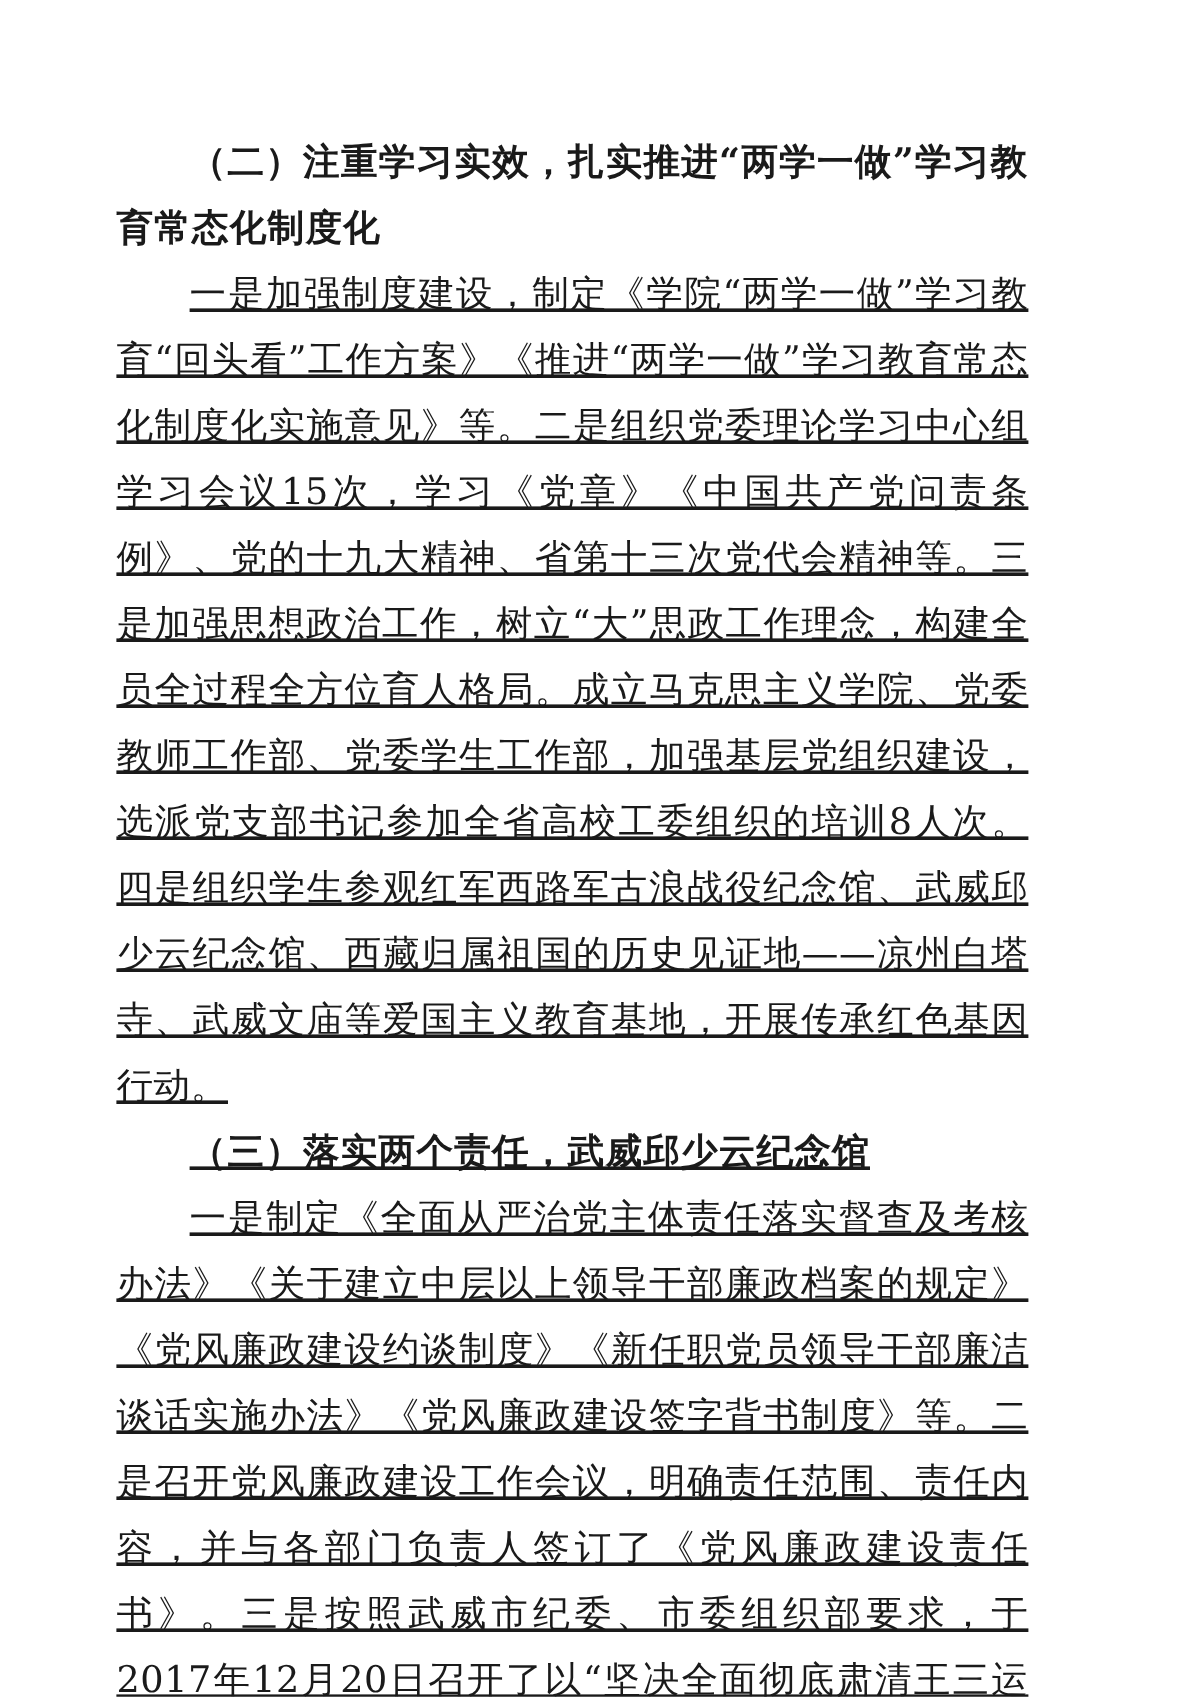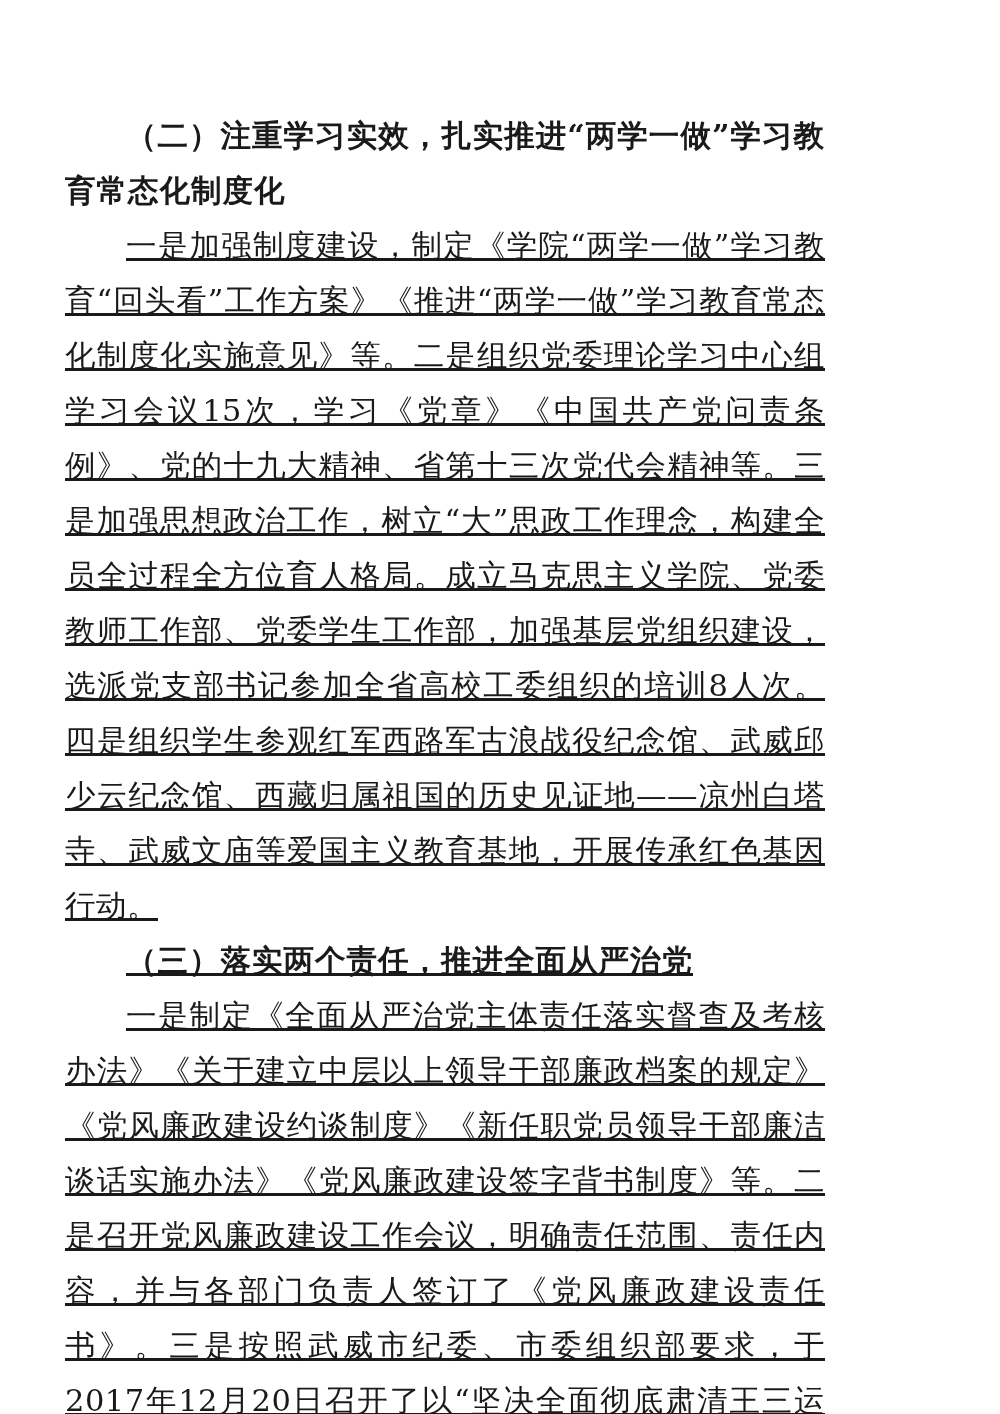--- a/index.html
+++ b/index.html
@@ -12,21 +12,21 @@
     background: #ffffff;
     font-family: "DejaVu Serif", "Liberation Serif", serif;
     color: #1a1a1a;
     overflow: hidden;
   }
   .page {
     position: relative;
     width: 892px;
     height: 1414px;
     box-sizing: border-box;
-    padding: 108px 118px 60px 65px;
+    padding: 108px 118px 60px 97px;
   }
   .doc-body {
     width: 760px;
   }
   p {
     margin: 0;
     font-size: 30.5px;
     line-height: 55px;
     text-align: justify;
     text-justify: inter-ideograph;
@@ -46,16 +46,16 @@
     text-decoration: underline;
   }
 </style>
 </head>
 <body>
 
 <div class="page">
   <div class="doc-body">
     <p class="heading">（二）注重学习实效，扎实推进“两学一做”学习教育常态化制度化</p>
     <p class="para">一是加强制度建设，制定《学院“两学一做”学习教育“回头看”工作方案》《推进“两学一做”学习教育常态化制度化实施意见》等。二是组织党委理论学习中心组学习会议15次，学习《党章》《中国共产党问责条例》、党的十九大精神、省第十三次党代会精神等。三是加强思想政治工作，树立“大”思政工作理念，构建全员全过程全方位育人格局。成立马克思主义学院、党委教师工作部、党委学生工作部，加强基层党组织建设，选派党支部书记参加全省高校工委组织的培训8人次。四是组织学生参观红军西路军古浪战役纪念馆、武威邱少云纪念馆、西藏归属祖国的历史见证地——凉州白塔寺、武威文庙等爱国主义教育基地，开展传承红色基因行动。</p>
-    <p class="heading">（三）落实两个责任，推进全面从严治党</p>
+    <p class="heading">（三）落实两个责任，武威邱少云纪念馆</p>
     <p class="para">一是制定《全面从严治党主体责任落实督查及考核办法》《关于建立中层以上领导干部廉政档案的规定》《党风廉政建设约谈制度》《新任职党员领导干部廉洁谈话实施办法》《党风廉政建设签字背书制度》等。二是召开党风廉政建设工作会议，明确责任范围、责任内容，并与各部门负责人签订了《党风廉政建设责任书》。三是按照武威市纪委、市委组织部要求，于2017年12月20日召开了以“坚决全面彻底肃清王三运流毒和影响，恢复政治生态山清水秀”为主题的专题民主生活会。2018年1月19日，召开党员领导干部民主生活会。四是按照《省教育厅党组、高校工委第四巡察组关于对学院巡察情况的反馈意见》，制定《关于省教育厅、</p>
   </div>
 </div>
 
 </body></html>

